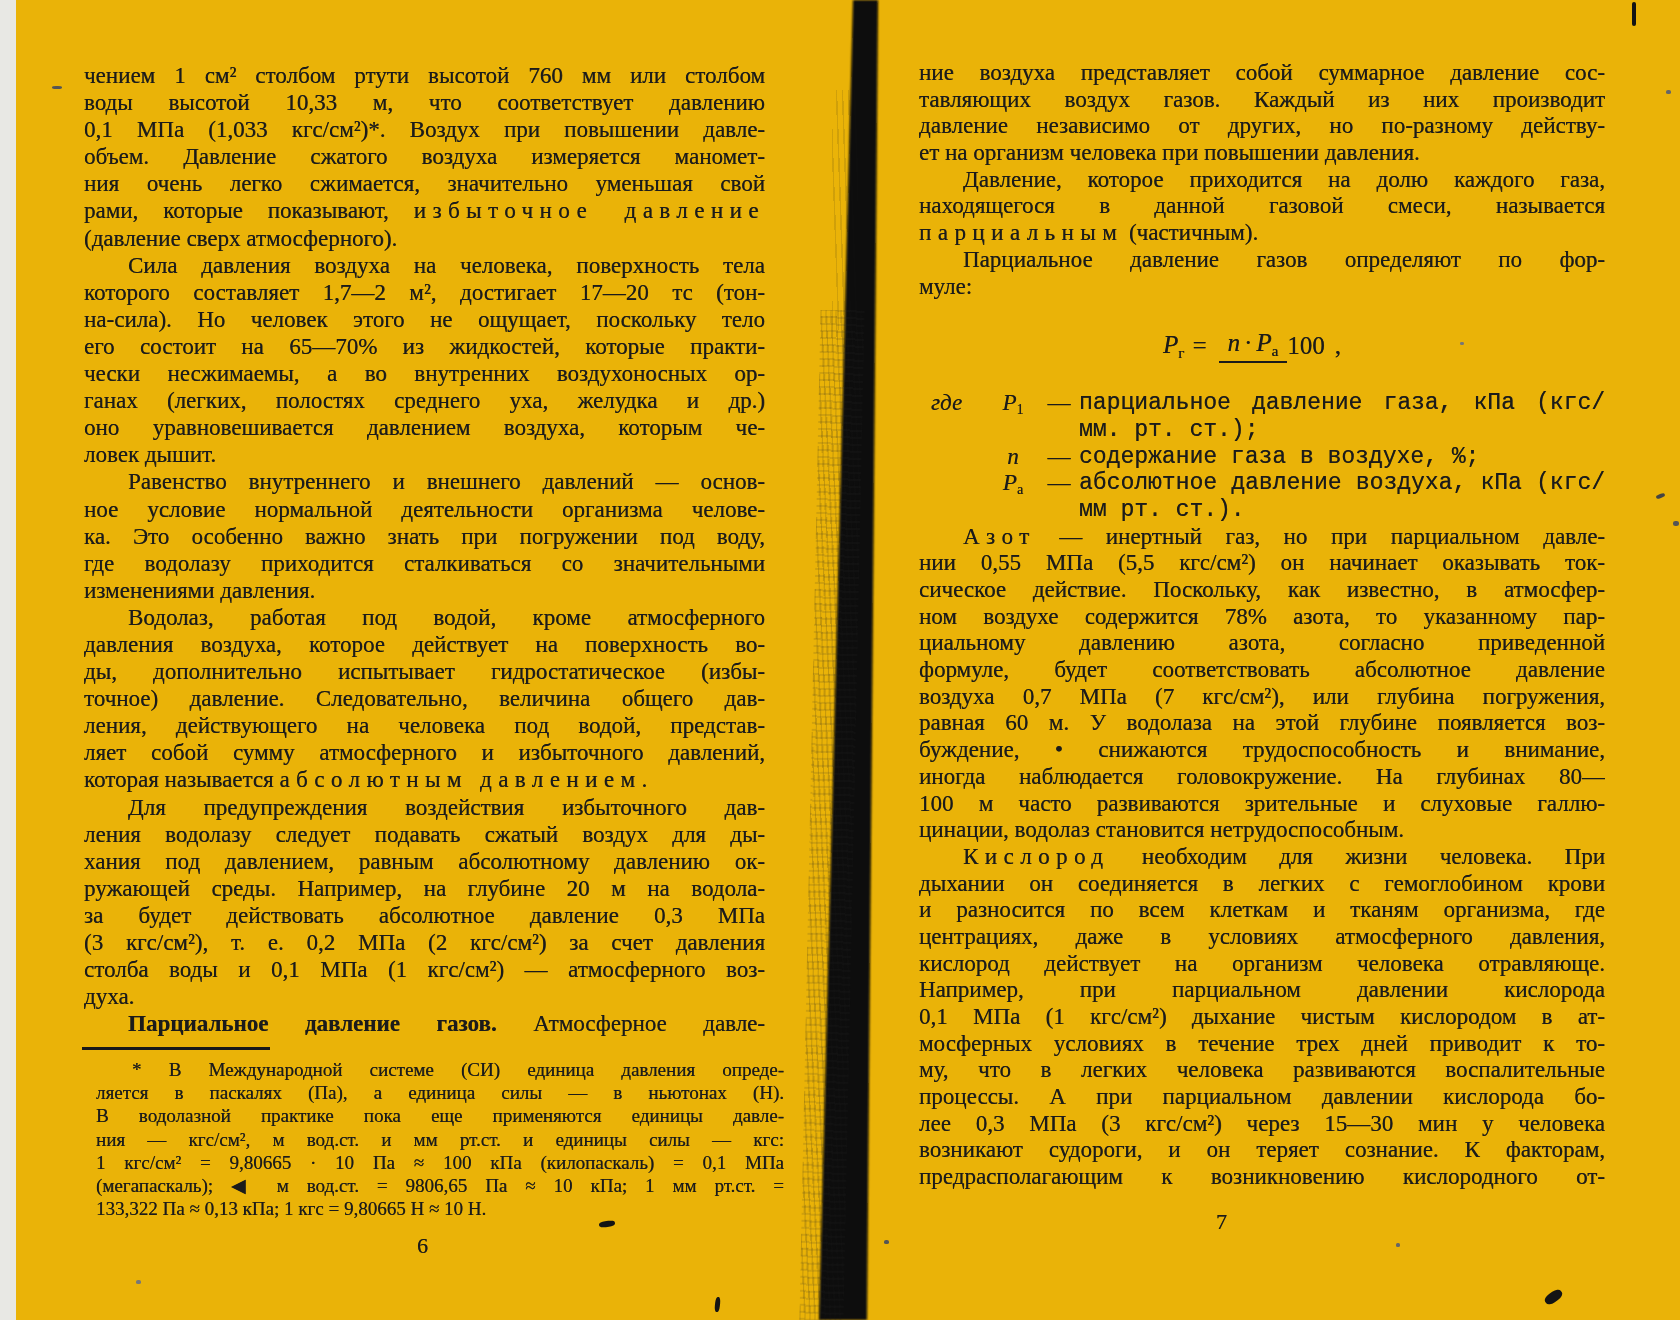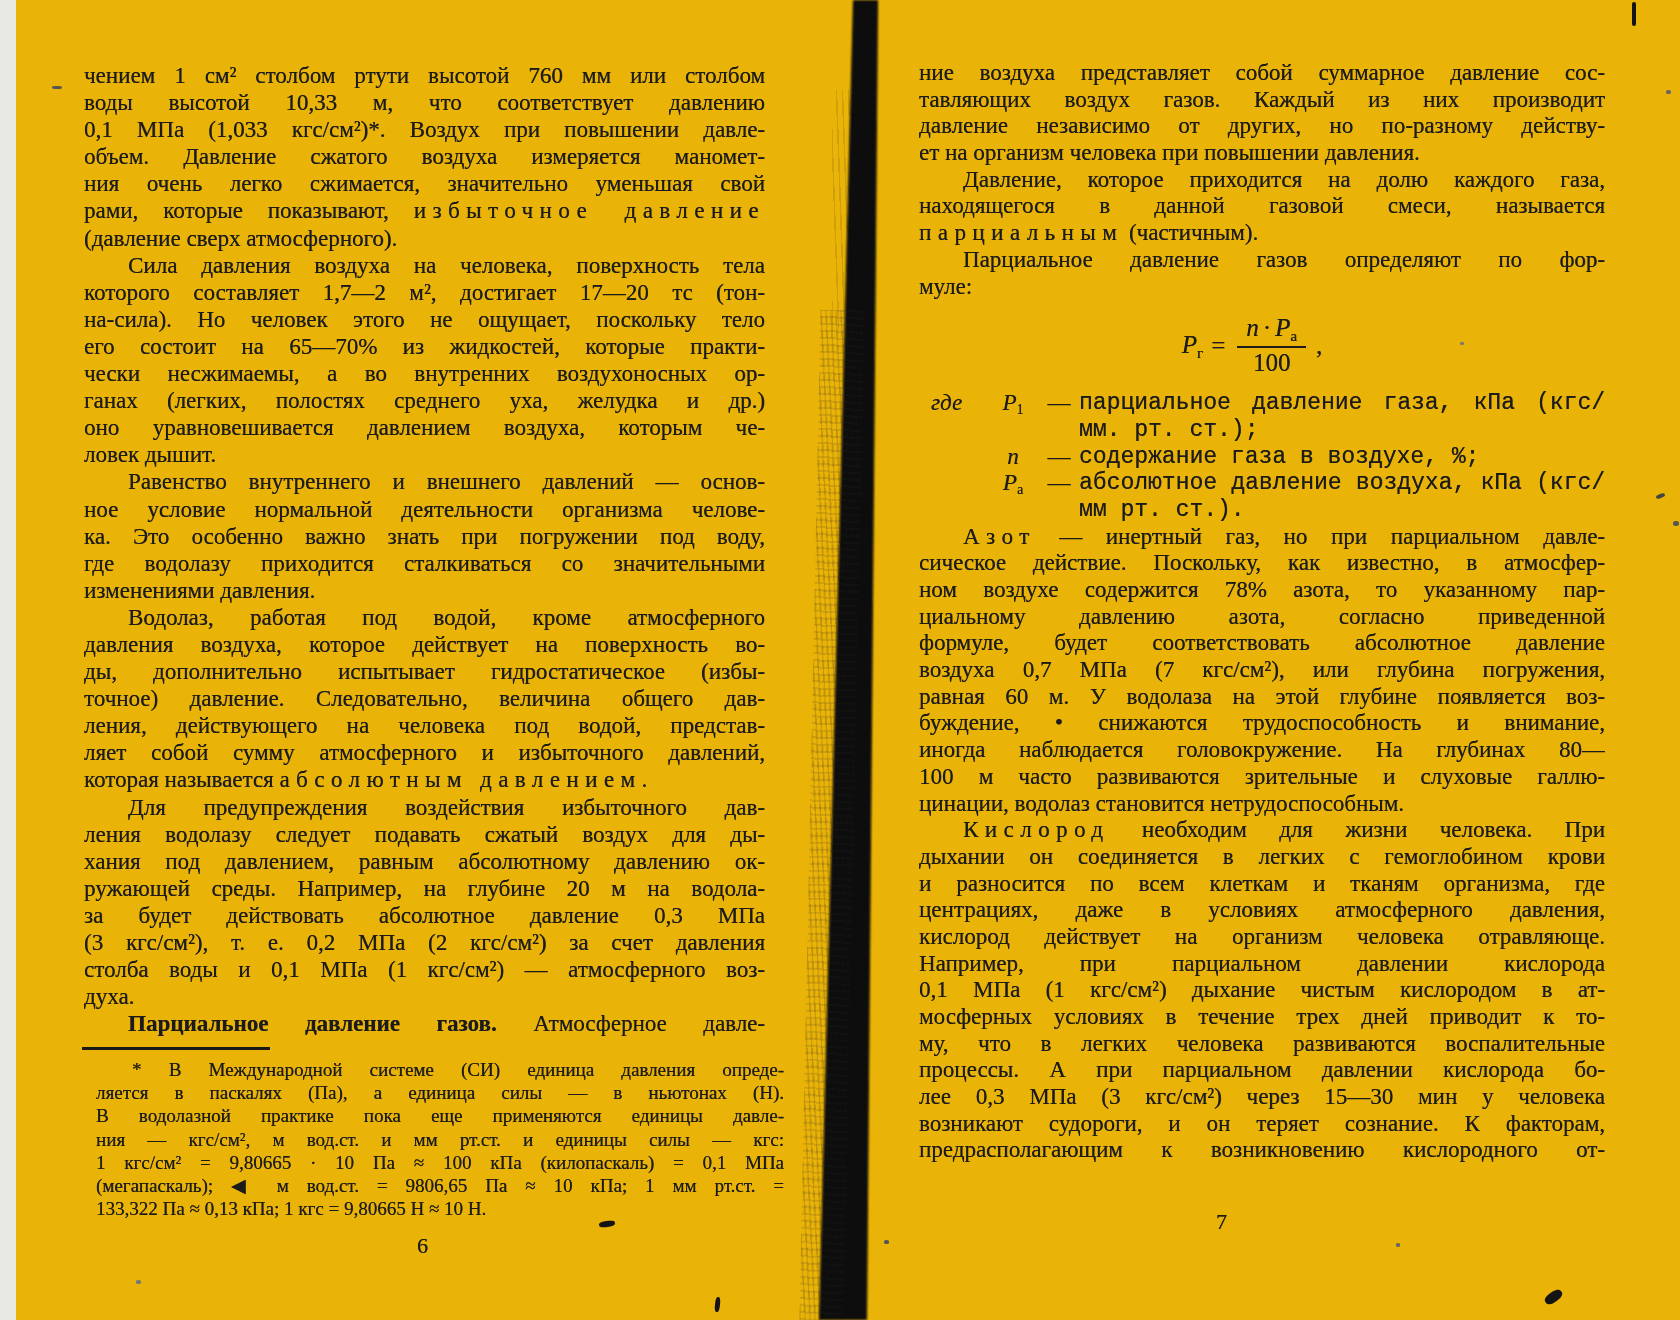--- a/index.html
+++ b/index.html
@@ -29,21 +29,21 @@
   .pageno{position:absolute;font-size:22px;}
   .pageno-left{left:401px;top:1233px;}
   .pageno-right{left:1200px;top:1209px;}
   
   .page-right-flow{position:absolute;left:903px;top:60px;width:686px;}
   
   .formula{height:60px;margin:16px 0 14px;display:flex;justify-content:center;align-items:center;font-size:25px;transform:translateX(-10px);}
   .f-var{font-style:italic;font-family:"Liberation Serif",serif;}
   .formula sub{font-size:15px;vertical-align:-5px;letter-spacing:0;}
   .f-eq{margin:0 4px 0 8px;}
-  .frac{display:inline-flex;flex-direction:column;align-items:center;margin:0 8px 0 8px;}
+  .frac{display:inline-flex;flex-direction:row;align-items:center;margin:0 8px 0 8px;}
   .frac .num{padding:0 9px 1px;border-bottom:2.2px solid #1b1b1b;line-height:1.1;}
   .frac .den{line-height:1.2;}
   .f-dot{margin:0 4px;}
   .f-comma{margin-left:2px;}
   
   .wl-row{display:flex;}
   .wl-row .wl-intro{width:56px;padding-left:12px;height:26.7px;line-height:26.7px;font-size:23px;font-style:italic;}
   .wl-term{width:52px;text-align:center;font-style:italic;height:26.7px;line-height:26.7px;font-size:23px;}
   .wl-term sub{font-size:14px;vertical-align:-4px;font-style:normal;}
   .wl-dash{width:40px;text-align:center;height:26.7px;line-height:26.7px;font-size:23px;}
@@ -168,20 +168,21 @@
             <span class="wl-dash">—</span>
             <span class="wl-text">
               <div class="line">абсолютное давление воздуха, кПа (кгс/см²,</div>
               <div class="line last">мм рт. ст.).</div>
             </span>
           </div>
         </div>
 
       <div id="rcol-bottom">
           <div class="line ind"><span class="sp">Азот</span><span> — инертный газ, но при парциальном давле-</span></div>
+          <div class="line"><span>нии 0,55 МПа (5,5 кгс/см²) он начинает оказывать ток-</span></div>
           <div class="line"><span>сическое действие. Поскольку, как известно, в атмосфер-</span></div>
           <div class="line"><span>ном воздухе содержится 78% азота, то указанному пар-</span></div>
           <div class="line"><span>циальному давлению  азота,  согласно  приведенной</span></div>
           <div class="line"><span>формуле, будет соответствовать  абсолютное давление</span></div>
           <div class="line"><span>воздуха 0,7 МПа (7 кгс/см²), или глубина погружения,</span></div>
           <div class="line"><span>равная 60 м. У водолаза на этой глубине появляется воз-</span></div>
           <div class="line"><span>буждение, • снижаются  трудоспособность  и  внимание,</span></div>
           <div class="line"><span>иногда наблюдается головокружение. На глубинах 80—</span></div>
           <div class="line"><span>100 м часто развиваются зрительные и слуховые галлю-</span></div>
           <div class="line last"><span>цинации, водолаз становится нетрудоспособным.</span></div>

